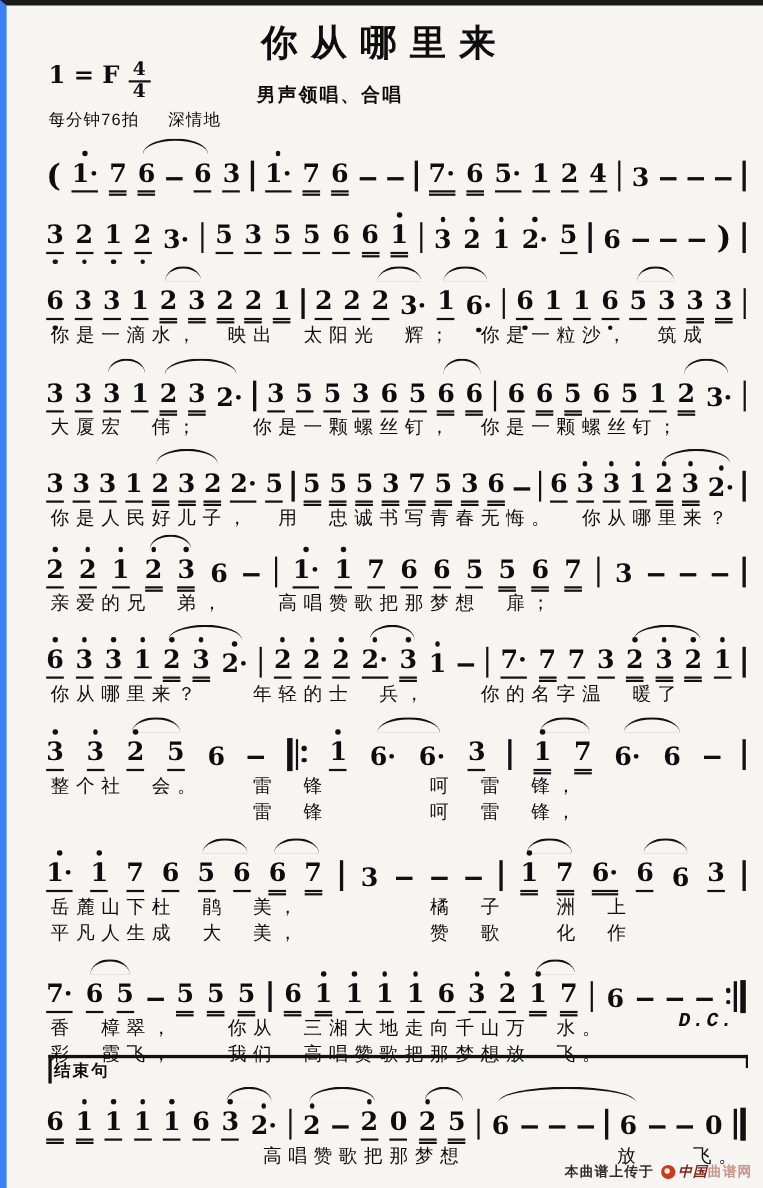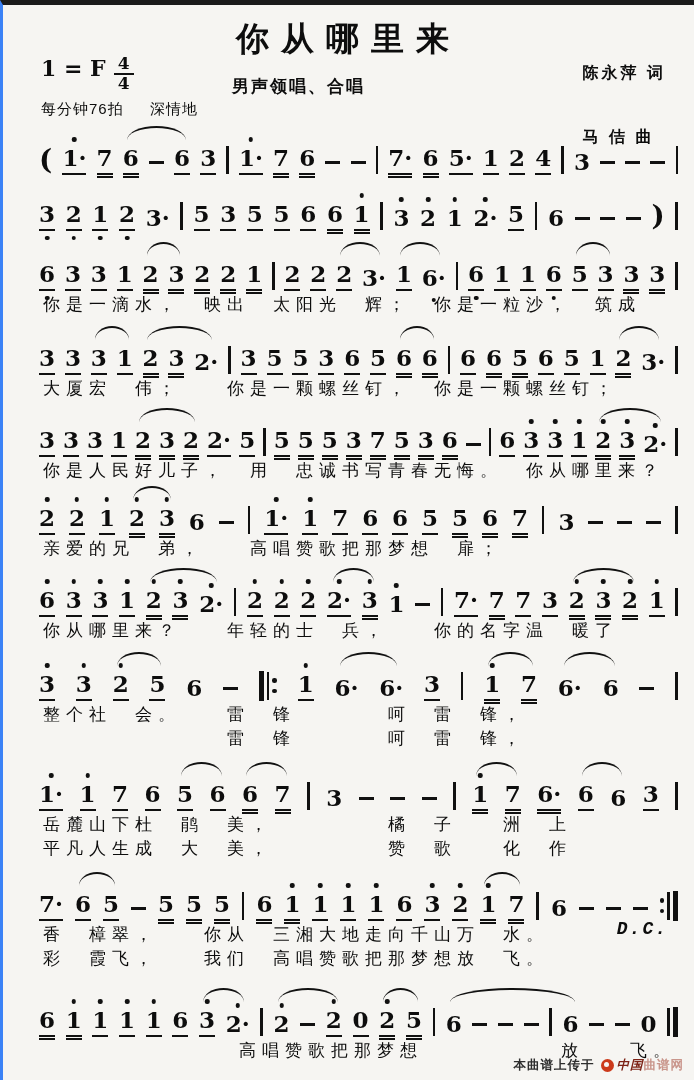--- a/index.html
+++ b/index.html
@@ -1,19 +1,19 @@
 <!DOCTYPE html>
 <html><head>
 <meta charset="utf-8">
 <style>
   html,body{margin:0;padding:0;background:#d9d9d9;}
   .sheet{
     position:relative;width:694px;height:1080px;margin:0 auto;
     background:#f6f5f2;box-sizing:border-box;overflow:hidden;
-    border-top:5px solid #1b1b1b;border-left:3px solid #3b82f6;
+    border-top:5px solid #1b1b1b;border-left:6px solid #3b82f6;
     font-family:"Liberation Sans",sans-serif;color:#0d0d0d;
   }
   
   .title{position:absolute;top:12px;left:0;right:0;text-align:center;
     font-size:33px;font-weight:900;letter-spacing:12px;font-family:"DejaVu Sans",sans-serif;}
   .subtitle{position:absolute;top:70px;left:0;right:100px;text-align:center;
     font-size:17px;font-weight:700;letter-spacing:2px;}
   .keyblock{position:absolute;left:38px;top:50px;display:flex;align-items:flex-start;
     font-family:"DejaVu Serif",serif;font-weight:700;font-size:22px;}
   .frac{display:inline-flex;flex-direction:column;align-items:center;margin-left:8px;
@@ -80,23 +80,20 @@
       <span class="den">4</span>
     </span>
   </div>
 
   <div class="tempo">
     <span>每分钟76拍</span>
     <span>　</span>
     <span>深情地</span>
   </div>
 
-  <div class="credits"><span>陈永萍 词</span><br>
-    <span>马  佶  曲</span>
-  </div>
 
   <div id="music-area">
       <div class="mline" style="top: 126px;">
         <span class="paren">(</span>
         <span class="tok u1">
           <span class="glyph">1·</span>
           <span class="dot-above"></span>
         </span>
         <span class="tok u2">
           <span class="glyph">7</span>
@@ -974,20 +971,23 @@
           <span class="barthick"></span>
         </span>
         <span class="slur" style="left: 164px; width: 41px;"></span>
         <span class="slur" style="left: 239px; width: 60px;"></span>
         <span class="slur" style="left: 344px; width: 35px;"></span>
         <span class="slur" style="left: 411px; width: 125px;"></span>
       </div>
       <div class="lyric" style="top: 1034px; text-align: right;">高唱赞歌把那梦想　　　　　　放　　飞。</div>
     </div>
 
+  <div class="endbracket">
+    <span class="endlabel">结束句</span>
+  </div>
 
   <div class="watermark">
     <span class="wm-prefix">本曲谱上传于</span>
     <span class="wm-logo" style="background: rgb(204, 58, 27);"></span>
     <span class="wm-strong">中国</span>
     <span class="wm-light">曲谱网</span>
   </div>
 
 </div>
 

